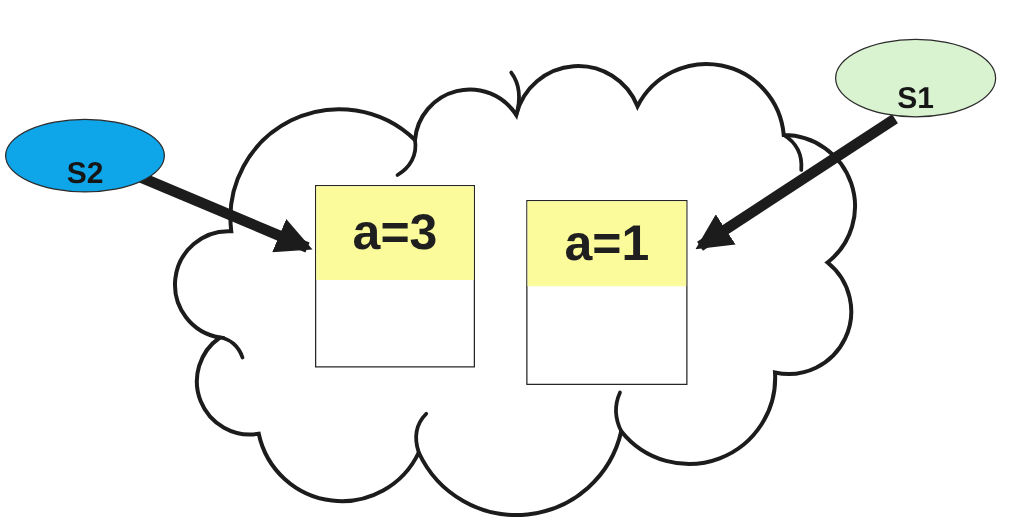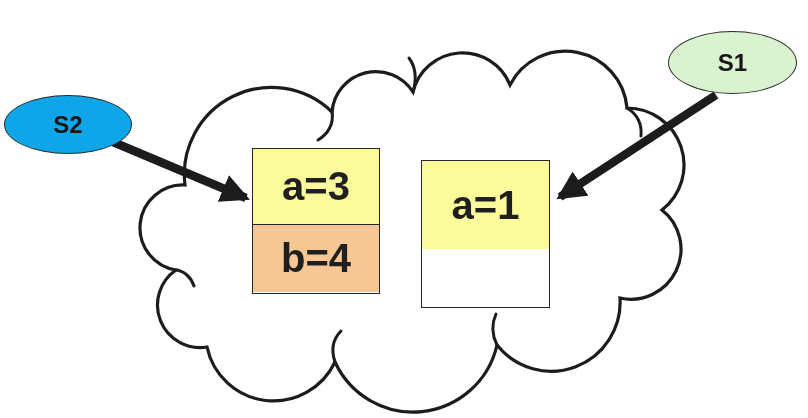--- a/index.html
+++ b/index.html
@@ -8,38 +8,38 @@
     font-family:"Liberation Sans", sans-serif;
   }
   .layer{position:absolute;left:0;top:0;width:808px;height:418px;}
   .heap-label{
     position:absolute;left:326px;top:119px;width:120px;text-align:center;
     font-size:28px;font-weight:bold;color:#1a1a1a;letter-spacing:1px;
   }
   .stack-ellipse{
     position:absolute;border-radius:50%;
     border:1.6px solid #2c2c2c;
-    display:flex;align-items:center;justify-content:center;
+    display:flex;align-items:flex-end;justify-content:center;
     font-size:24px;font-weight:bold;color:#161616;
   }
   .stack-ellipse.s2{left:4px;top:95px;width:126px;height:57px;}
   .stack-ellipse.s1{left:668px;top:31px;width:127px;height:61px;}
   .objbox{
     position:absolute;box-sizing:border-box;
     border:1.6px solid #262626;
   }
   .objbox.obj1{left:252px;top:148px;width:128px;height:146px;}
   .objbox.obj2{left:421px;top:160px;width:129px;height:148px;}
   .cell{
     box-sizing:border-box;display:flex;align-items:center;justify-content:center;
     font-size:40px;font-weight:bold;color:#1f1f1f;
   }
   .obj1 .cell.a{height:75px;}
   .obj1 .cell.b{height:68px;border-top:1.6px solid #262626;}
-  .obj2 .cell.a{height:88px;}
+  .obj2 .cell.a{height:68px;}
   .obj2 .cell.b{height:68px;border-top:1.6px solid #262626;}
   .watermark{
     position:absolute;right:6px;bottom:3px;
     font-family:"DejaVu Serif", serif;font-size:14px;color:#1c1c1c;
   }
 </style>
 </head>
 <body>
 
 <div class="stage">
@@ -81,21 +81,20 @@
   <div class="stack-ellipse s2" style="background: #0ea5e9;">
     <span>S2</span>
   </div>
 
   <div class="stack-ellipse s1" style="background: rgb(217, 242, 208);">
     <span>S1</span>
   </div>
 
   <div class="objbox obj1">
     <div class="cell a" style="background: rgb(251, 251, 155);">a=3</div>
-    <div class="cell b" style="background: rgb(246, 199, 149);">b=4</div>
   </div>
 
   <div class="objbox obj2">
     <div class="cell a" style="background: rgb(251, 251, 155);">a=1</div>
   </div>
 
 
 </div>
 
 </body></html>

